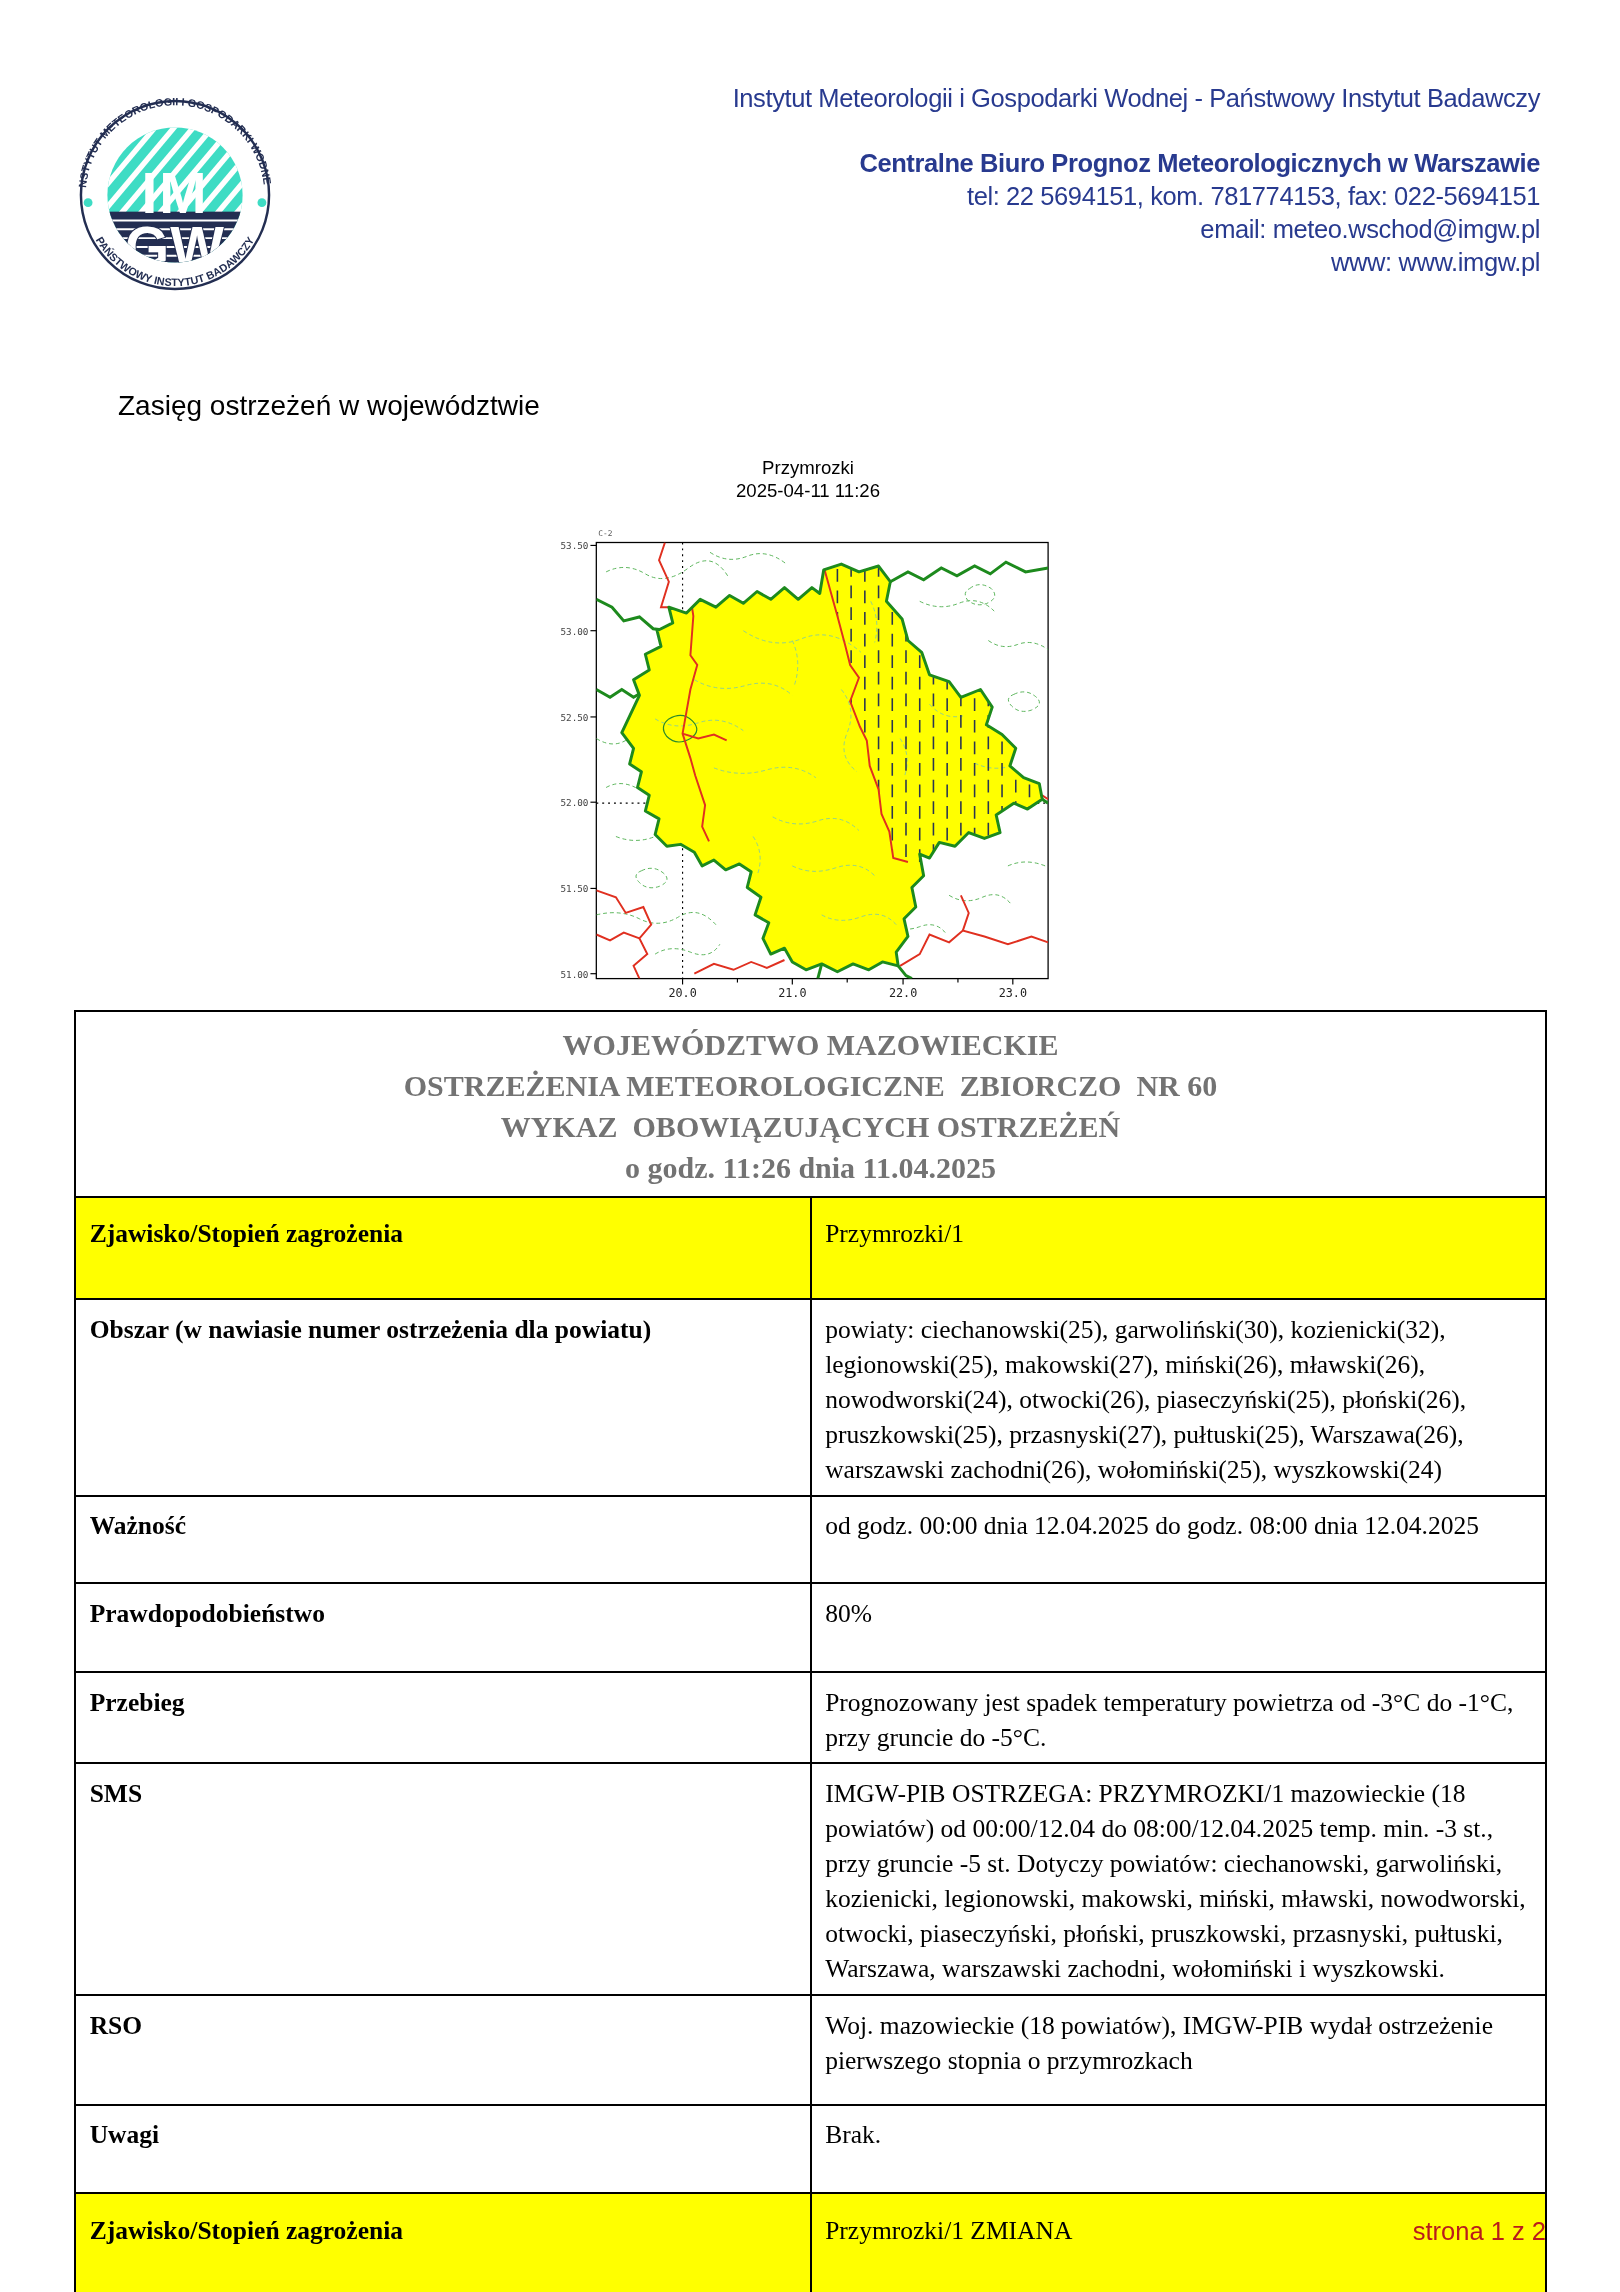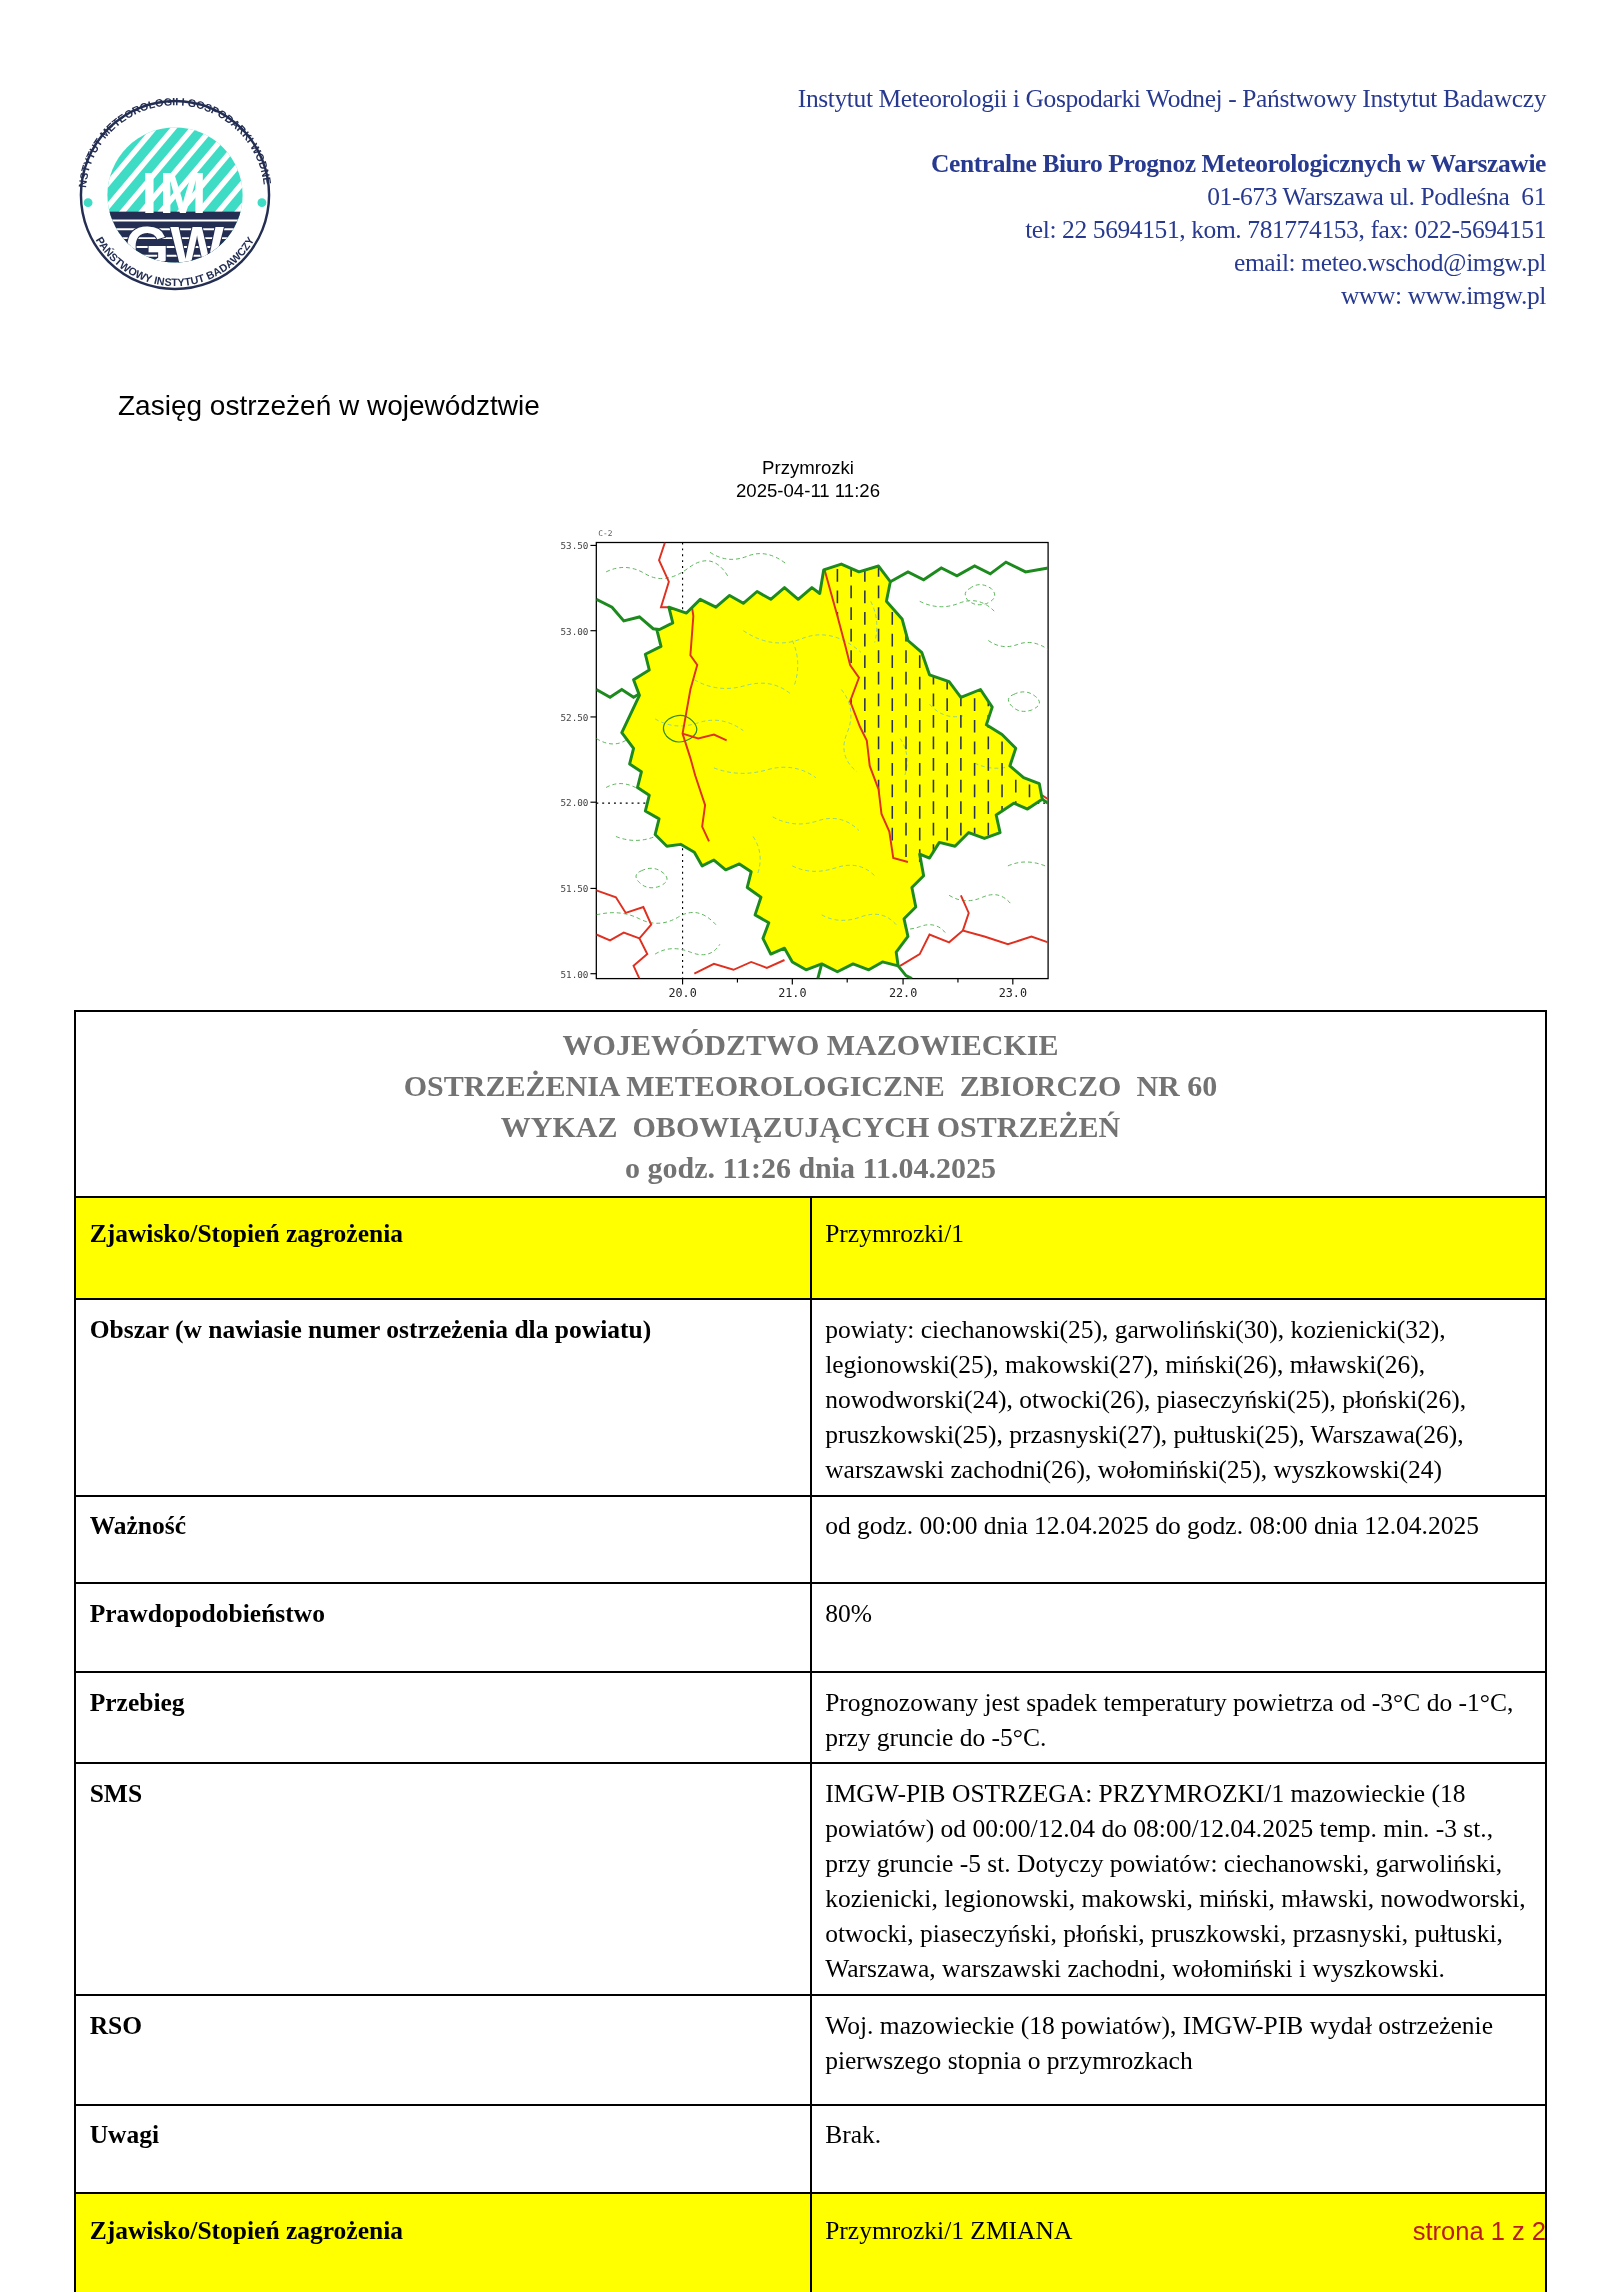--- a/index.html
+++ b/index.html
@@ -1,21 +1,21 @@
 <!DOCTYPE html>
 <html><head>
 <meta charset="utf-8">
 <style>
   html,body{margin:0;padding:0;background:#888;}
   #page{position:relative;width:1620px;height:2293px;background:#ffffff;overflow:hidden;
         font-family:"Liberation Serif",serif;}
   
   #logo{position:absolute;left:78px;top:98px;width:194px;height:194px;}
-  #contact{position:absolute;right:74px;top:82px;text-align:right;
-           font-family:Liberation Serif, serif;font-size:25.5px;line-height:33px;
+  #contact{position:absolute;right:80px;top:82px;text-align:right;
+           font-family:Liberation Sans, sans-serif;font-size:25.5px;line-height:33px;
            color:#283A8F;letter-spacing:-0.4px;}
   #contact .hline{white-space:pre;}
   #contact .hline:nth-child(2){font-weight:bold;margin-top:32px;}
   
   #sectionTitle{position:absolute;left:118px;top:390px;width:1441px;
                 font-family:"Liberation Sans",sans-serif;font-size:28px;color:#000;}
   
   #mapWrap{position:absolute;left:553px;top:457px;width:510px;}
   .map-title{text-align:center;font-family:"Liberation Sans",sans-serif;font-size:18.6px;
              line-height:22.5px;color:#000;font-weight:500;}
@@ -81,21 +81,20 @@
       <textPath href="#arcTop" startOffset="50%" text-anchor="middle">INSTYTUT METEOROLOGII I GOSPODARKI WODNEJ</textPath>
     </text>
     <text font-family="Liberation Sans, sans-serif" font-size="11" font-weight="bold" fill="#232E52">
       <textPath href="#arcBot" startOffset="50%" text-anchor="middle">PAŃSTWOWY INSTYTUT BADAWCZY</textPath>
     </text>
   </svg>
 
   <div id="contact">
     <div class="hline">Instytut Meteorologii i Gospodarki Wodnej - Państwowy Instytut Badawczy</div>
     <div class="hline">Centralne Biuro Prognoz Meteorologicznych w Warszawie</div>
-    <div class="hline">01-673 Warszawa ul. Podleśna  61</div>
     <div class="hline">tel: 22 5694151, kom. 781774153, fax: 022-5694151</div>
     <div class="hline">email: meteo.wschod@imgw.pl</div>
     <div class="hline">www: www.imgw.pl</div>
   </div>
 
   <div id="sectionTitle">Zasięg ostrzeżeń w województwie</div>
 
   <div id="mapWrap">
     <div class="map-title">Przymrozki</div>
     <div class="map-title">2025-04-11 11:26</div>

